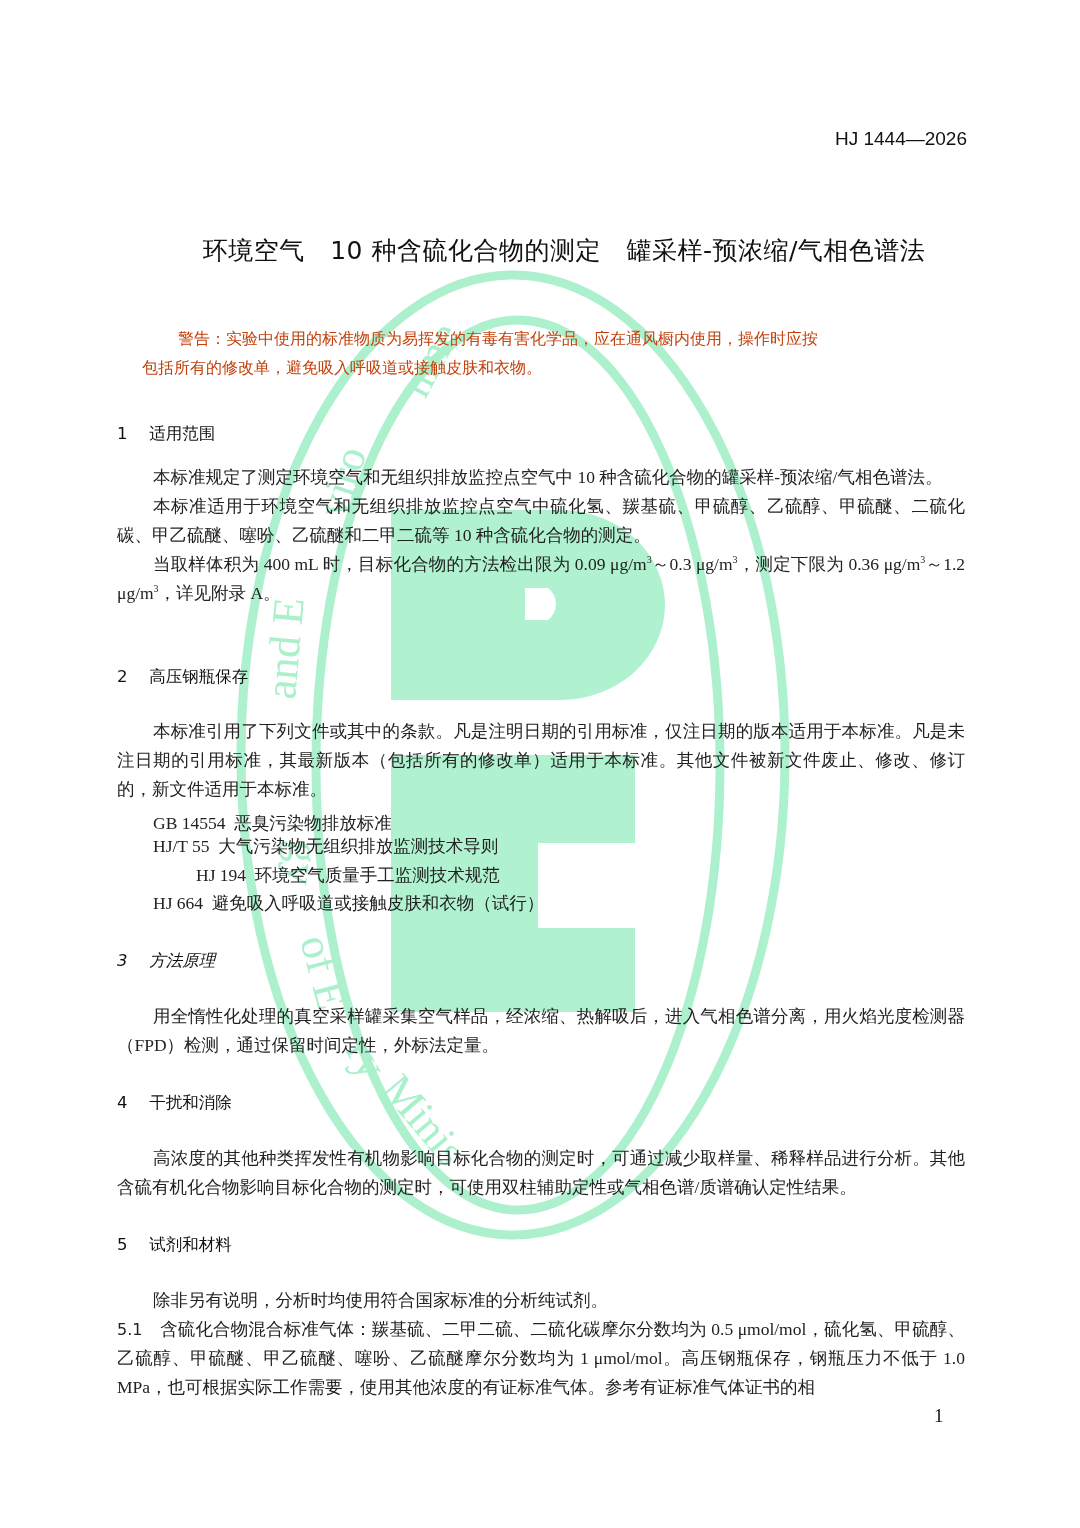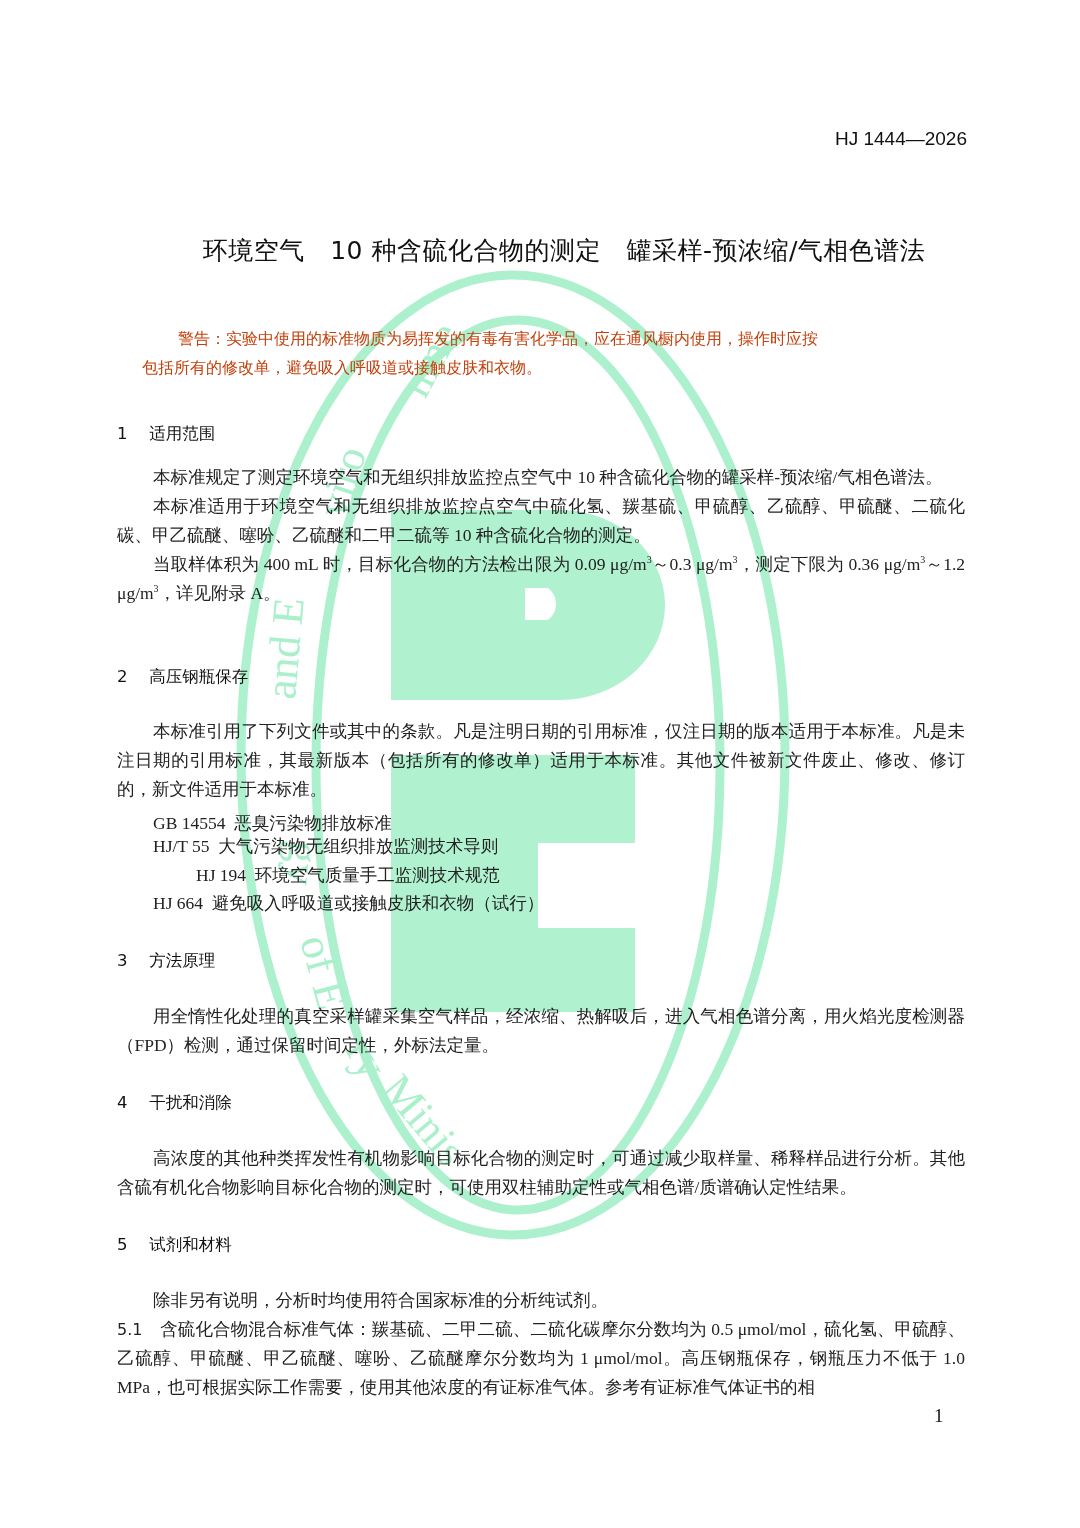--- a/index.html
+++ b/index.html
@@ -67,21 +67,21 @@
 
     <div class="h" style="top:666px;"><span>2</span>　 <span>高压钢瓶保存</span></div>
     <div class="p" style="top:717px;">
       <span class="ind">本标准引用了下列文件或其中的条款。凡是注明日期的引用标准，仅注日期的版本适用于本标准。凡是未注日期的引用标准，其最新版本（包括所有的修改单）适用于本标准。其他文件被新文件废止、修改、修订的，新文件适用于本标准。</span>
     </div>
     <div class="ref" style="top:803px;margin-top:6px;"><span>GB 14554</span>  <span>恶臭污染物排放标准</span></div>
     <div class="ref" style="top:832px;"><span>HJ/T 55</span>  <span>大气污染物无组织排放监测技术导则</span></div>
     <div class="ref" style="top:861px;margin-left:43px;"><span>HJ 194</span>  <span>环境空气质量手工监测技术规范</span></div>
     <div class="ref" style="top:889px;"><span>HJ 664</span>  <span>避免吸入呼吸道或接触皮肤和衣物（试行）</span></div>
 
-    <div class="h" style="top:950px;"><span>3</span>　 <span>方法原理</span></div>
+    <div class="h" style="top:950px;font-style:italic;"><span>3</span>　 <span>方法原理</span></div>
     <div class="p" style="top:1002px;">
       <span class="ind">用全惰性化处理的真空采样罐采集空气样品，经浓缩、热解吸后，进入气相色谱分离，用火焰光度检测器（FPD）检测，通过保留时间定性，外标法定量。</span>
     </div>
 
     <div class="h" style="top:1092px;text-align:right;"><span>4</span>　 <span>干扰和消除</span></div>
     <div class="p" style="top:1144px;">
       <span class="ind">高浓度的其他种类挥发性有机物影响目标化合物的测定时，可通过减少取样量、稀释样品进行分析。其他含硫有机化合物影响目标化合物的测定时，可使用双柱辅助定性或气相色谱/质谱确认定性结果。</span>
     </div>
 
     <div class="h" style="top:1234px;"><span>5</span>　 <span>试剂和材料</span></div>

